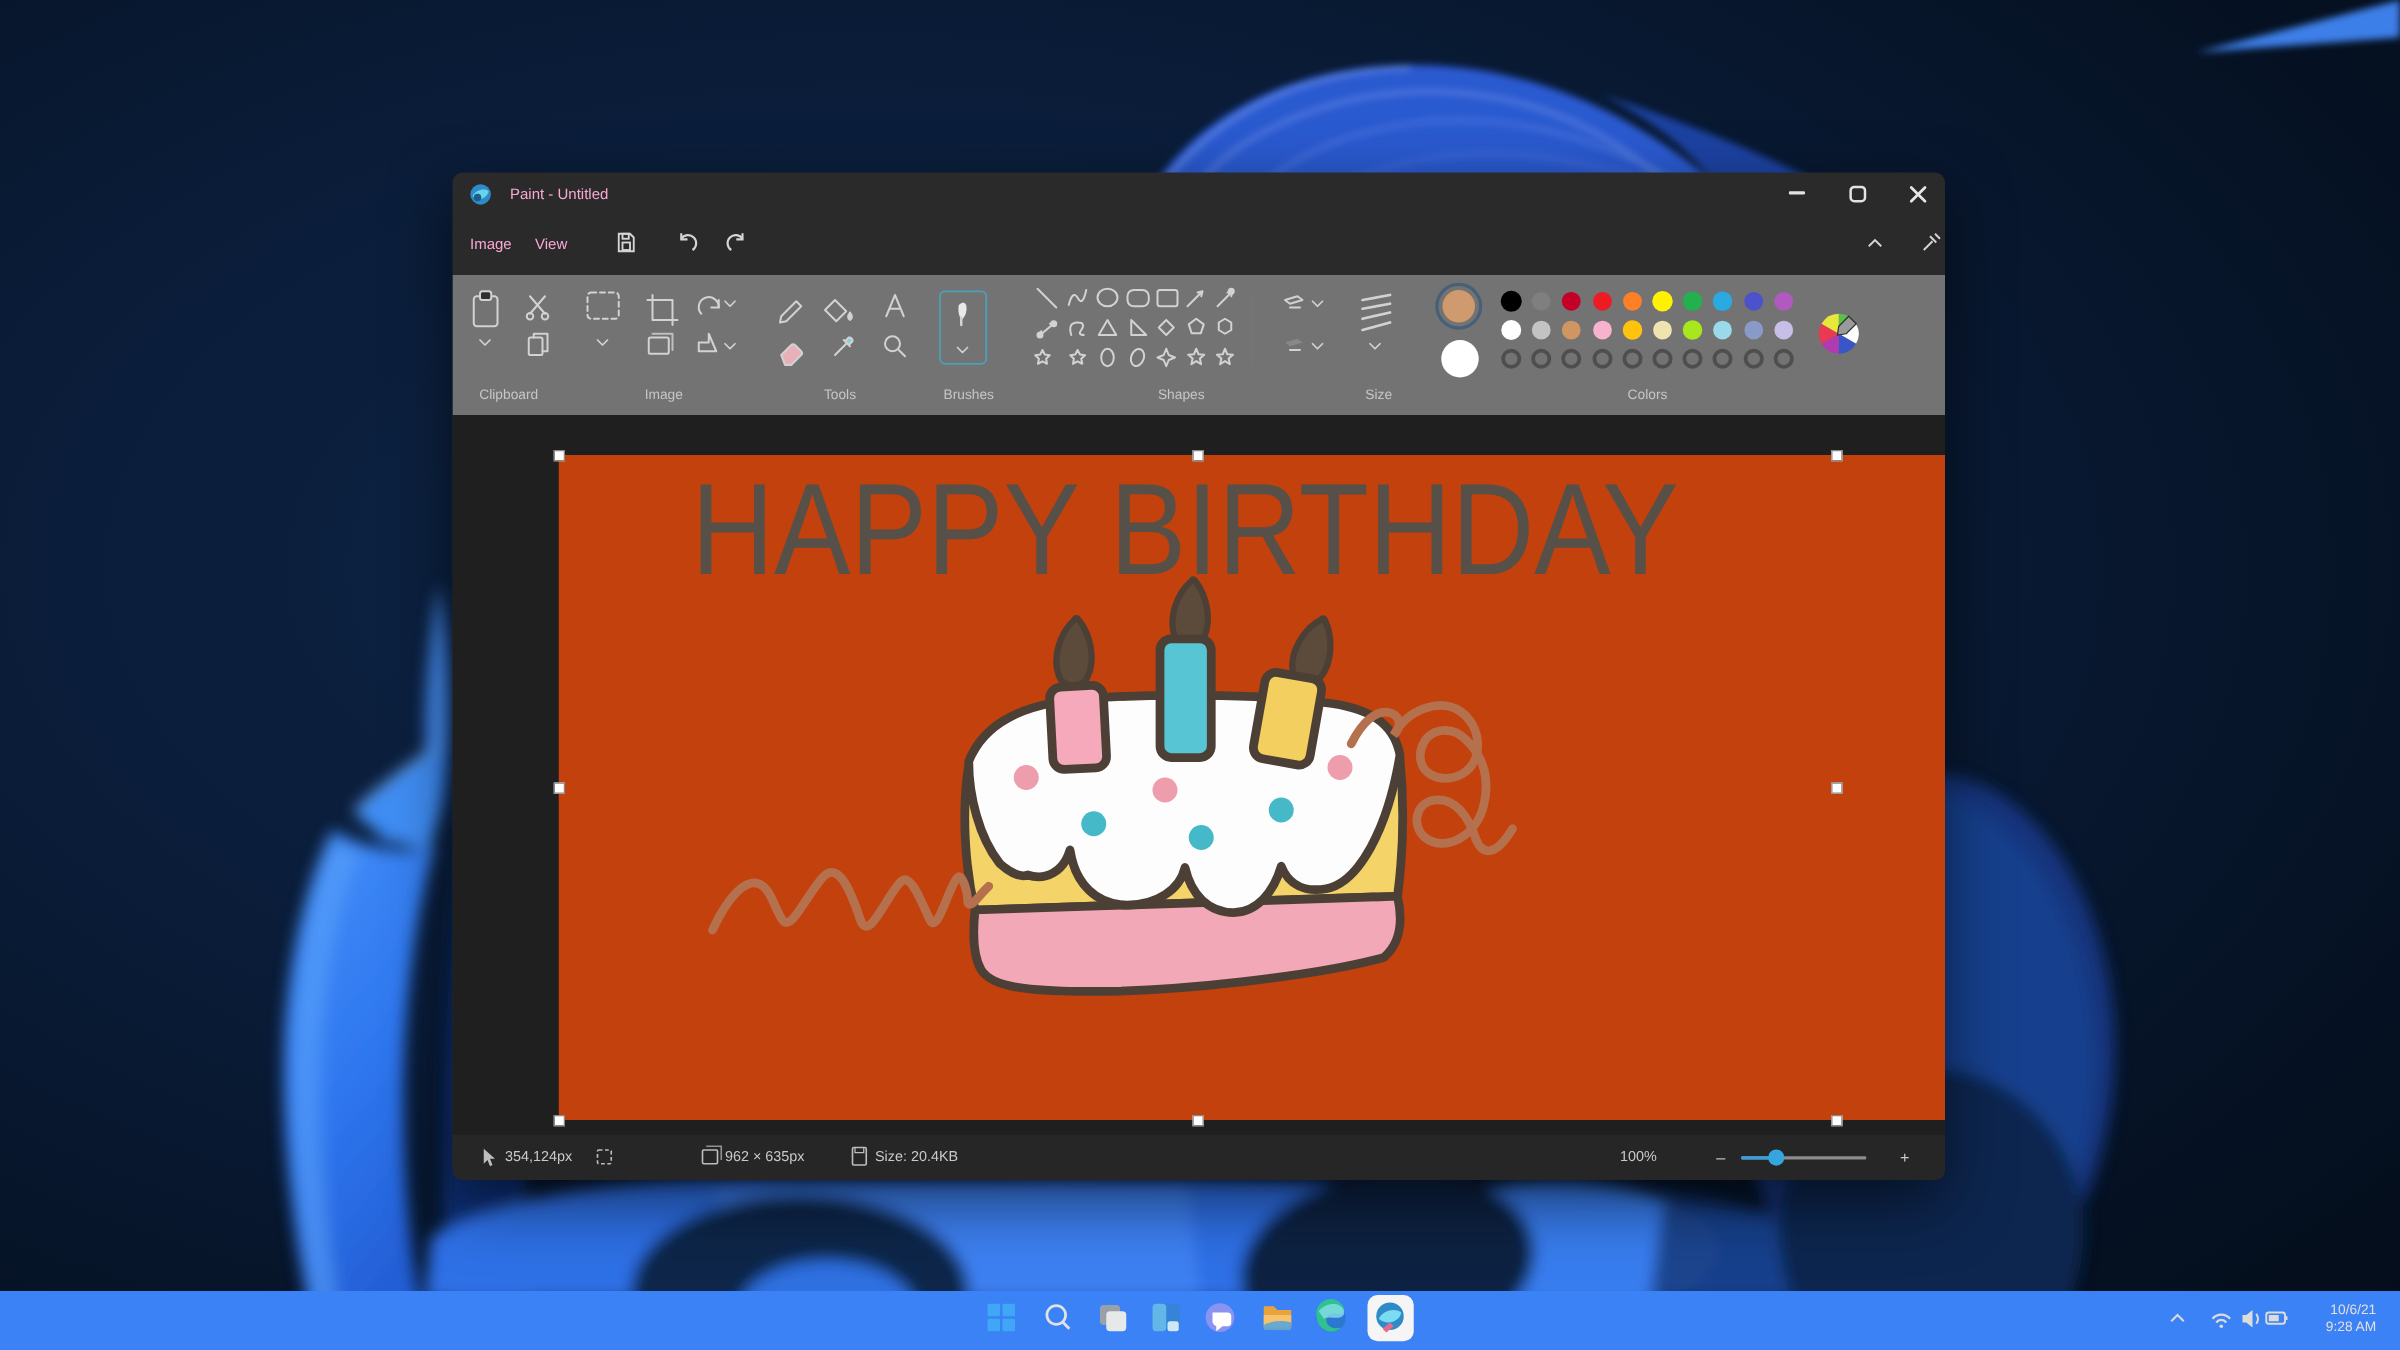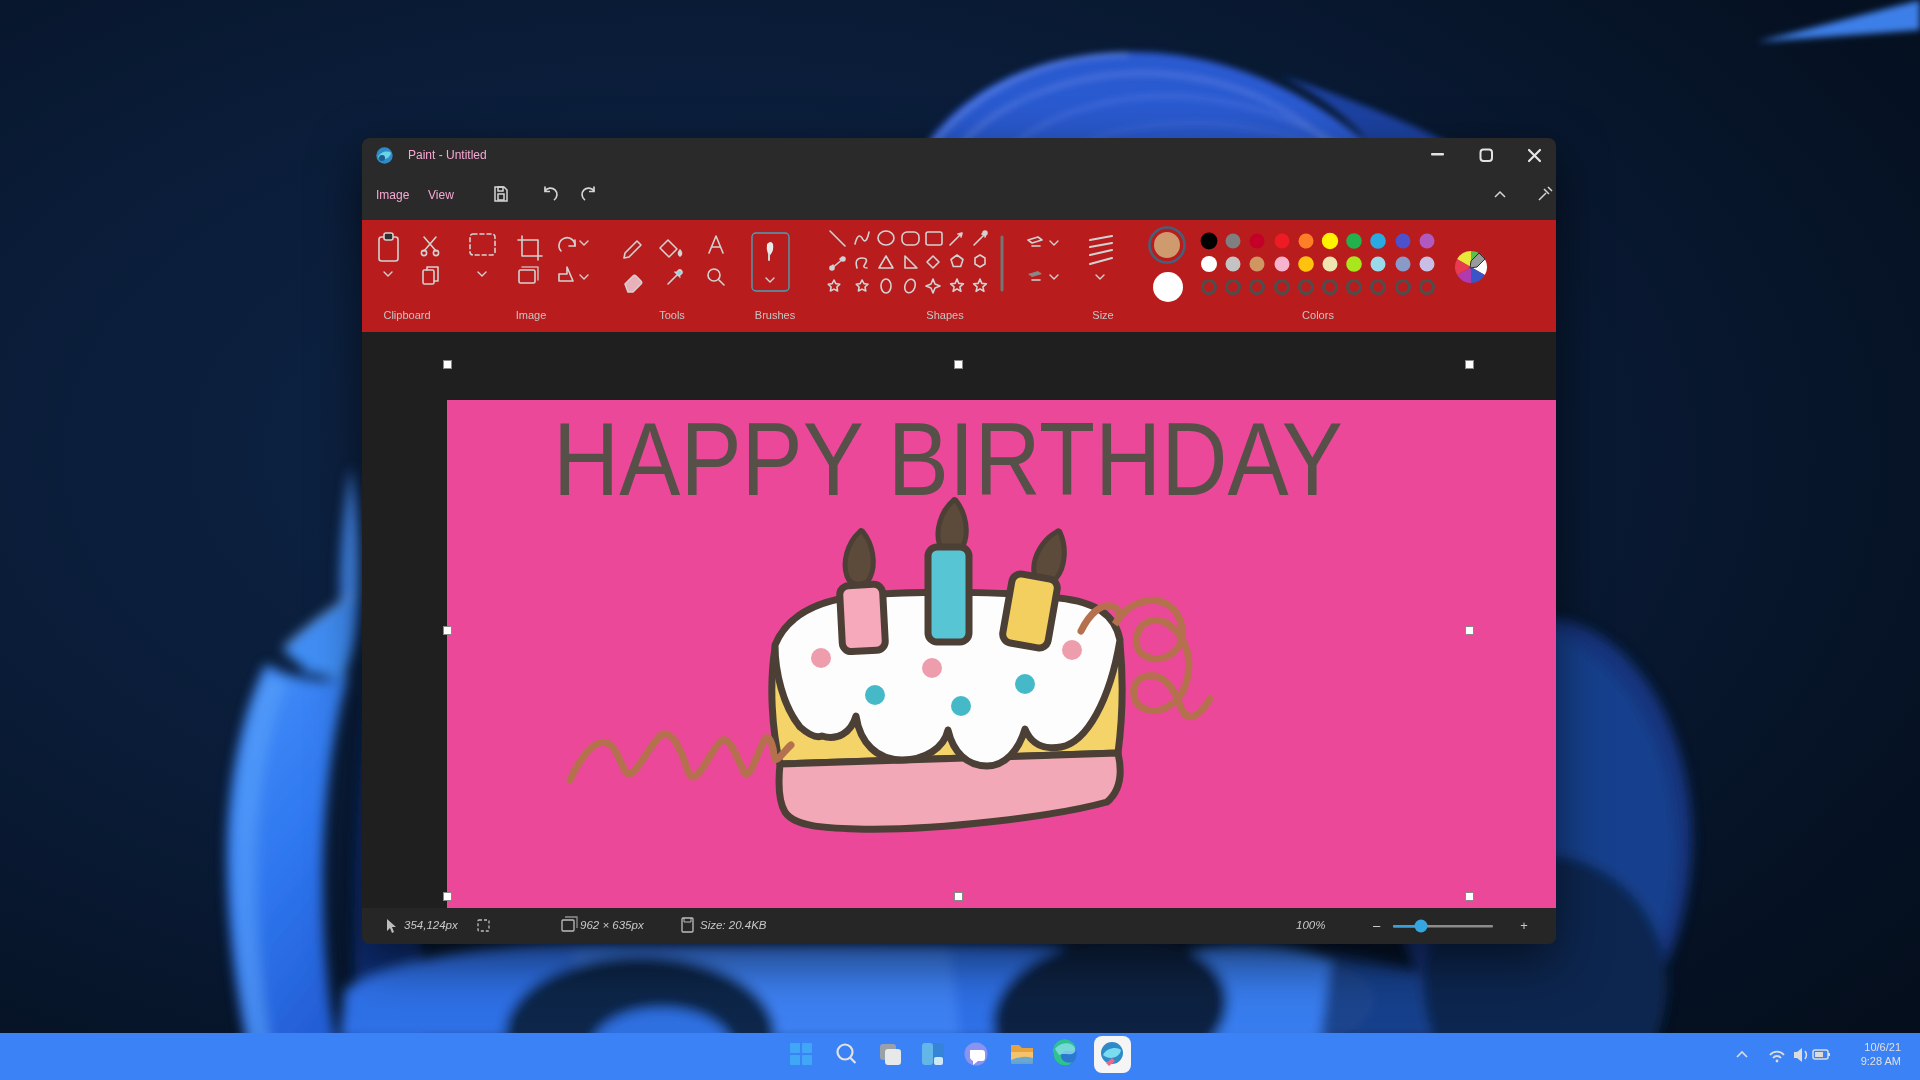--- a/index.html
+++ b/index.html
@@ -1,25 +1,25 @@
 <!DOCTYPE html>
 <html><head>
 <meta charset="utf-8">
 <style>
   html,body{margin:0;padding:0;width:1920px;height:1080px;overflow:hidden;background:#081527;filter:blur(0.5px);
     font-family:"Liberation Sans",sans-serif;}
   #bg{position:absolute;left:0;top:0;width:1920px;height:1080px;}
   #win{position:absolute;left:362px;top:138px;width:1194px;height:806px;background:#2a2a2b;
     border-radius:8px;box-shadow:0 18px 50px rgba(0,0,0,.55);overflow:hidden;}
   .tbtxt{position:absolute;color:#f9a8d4;font-size:12px;}
-  #ribbon{position:absolute;left:0;top:82px;width:1194px;height:112px;background:#b91c1c;}
+  #ribbon{position:absolute;left:0;top:82px;width:1194px;height:112px;background:#737373;}
   #canvaswrap{position:absolute;left:0;top:194px;width:1194px;height:576px;background:#1f1f20;}
-  #paintcanvas{position:absolute;left:85px;top:32px;width:1223px;height:532px;background:#ec4899;margin-top:36px;}
+  #paintcanvas{position:absolute;left:85px;top:32px;width:1223px;height:532px;background:#c2410c;}
   #statusbar{position:absolute;left:0;top:770px;width:1194px;height:36px;background:#262627;
-    color:#c9c9c9;font-size:11px;font-style:italic;}
+    color:#c9c9c9;font-size:11px;}
   #taskbar{position:absolute;left:0;top:1033px;width:1920px;height:47px;background:#3b82f6;}
   .handle{position:absolute;width:7px;height:7px;background:#fff;border:1px solid #888;}
 </style>
 </head>
 <body>
 <svg id="bg" viewBox="0 0 1920 1080">
   <defs>
     <radialGradient id="base" cx="0.36" cy="0.42" r="0.95">
       <stop offset="0" stop-color="#0e2547"></stop>
       <stop offset="0.4" stop-color="#0a1c38"></stop>

